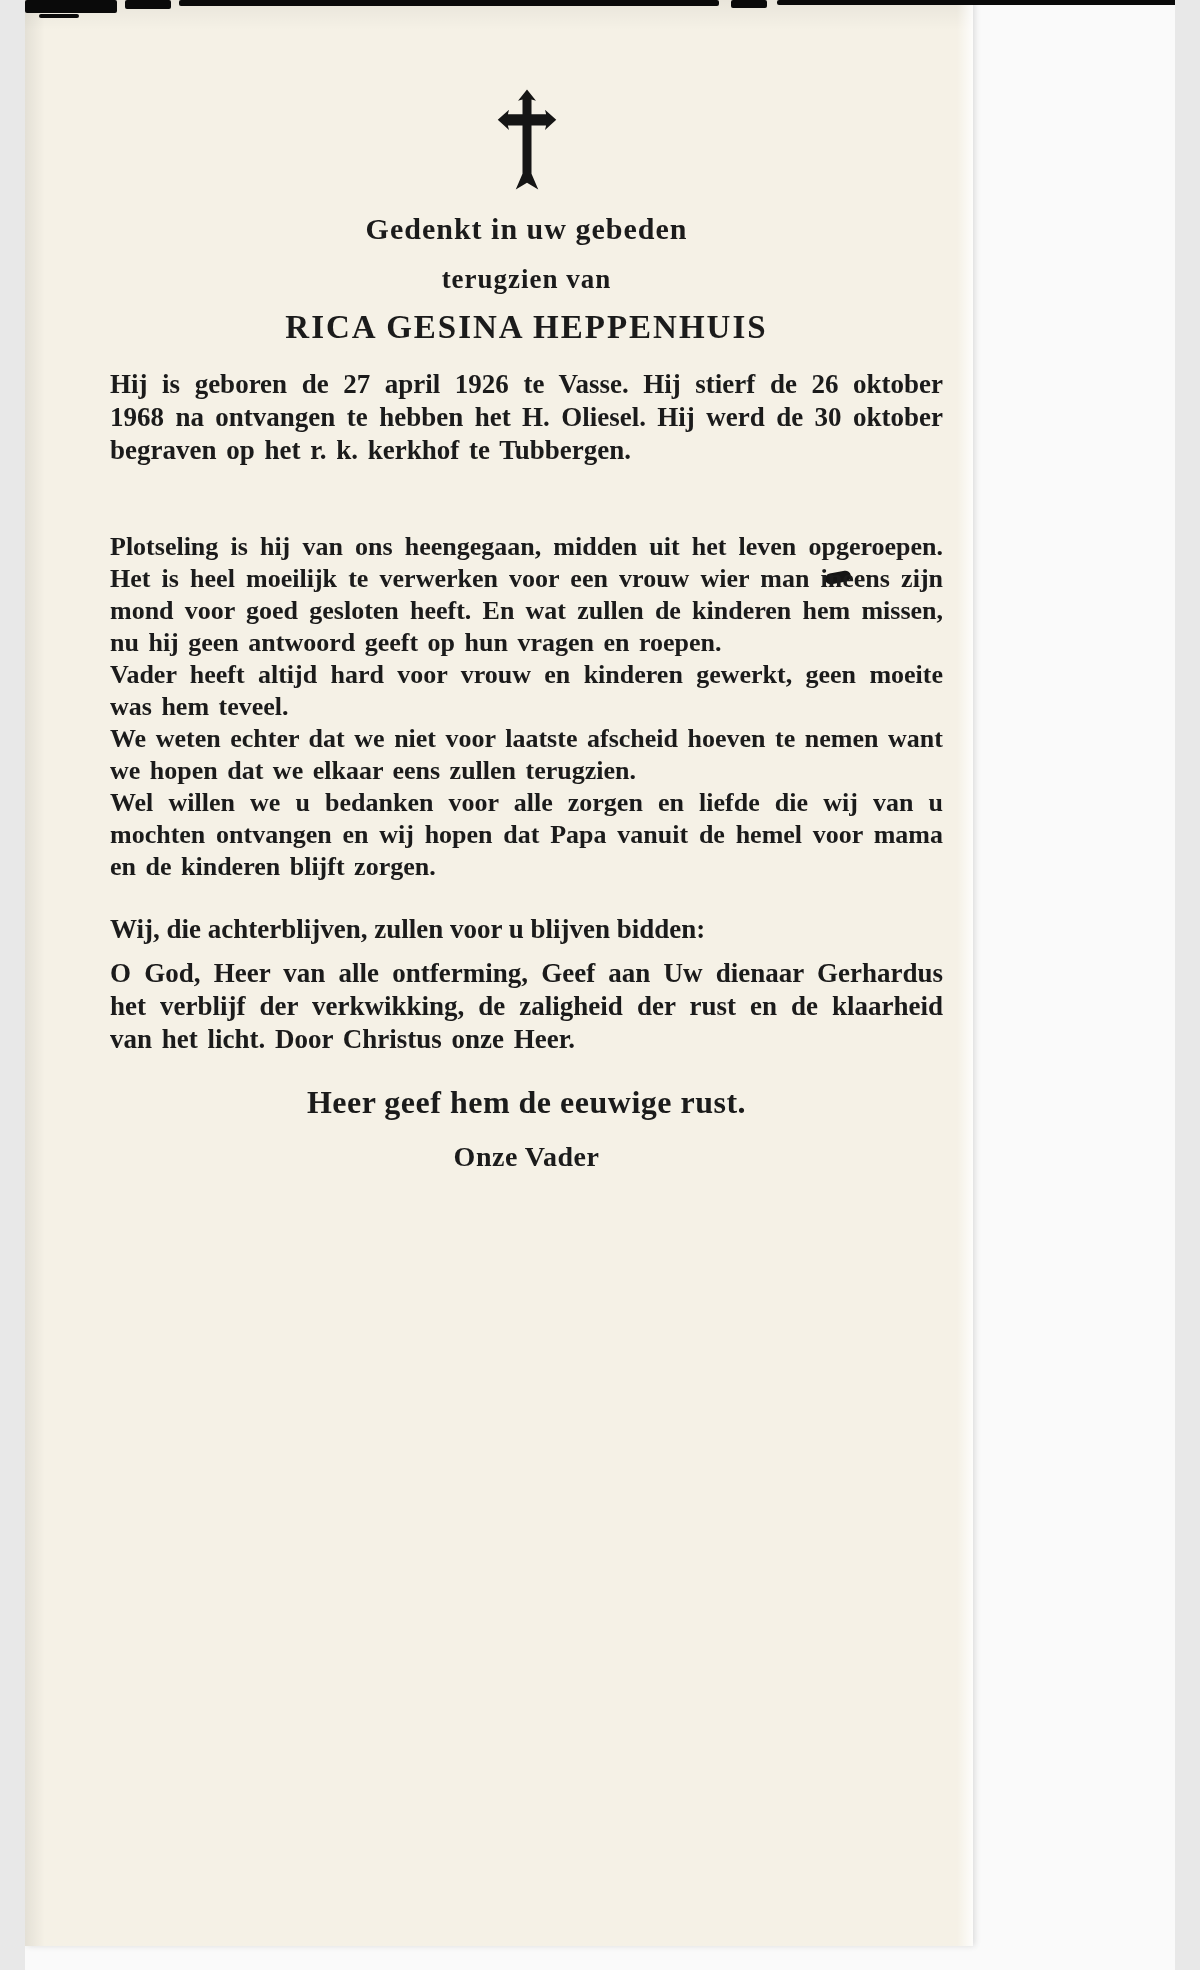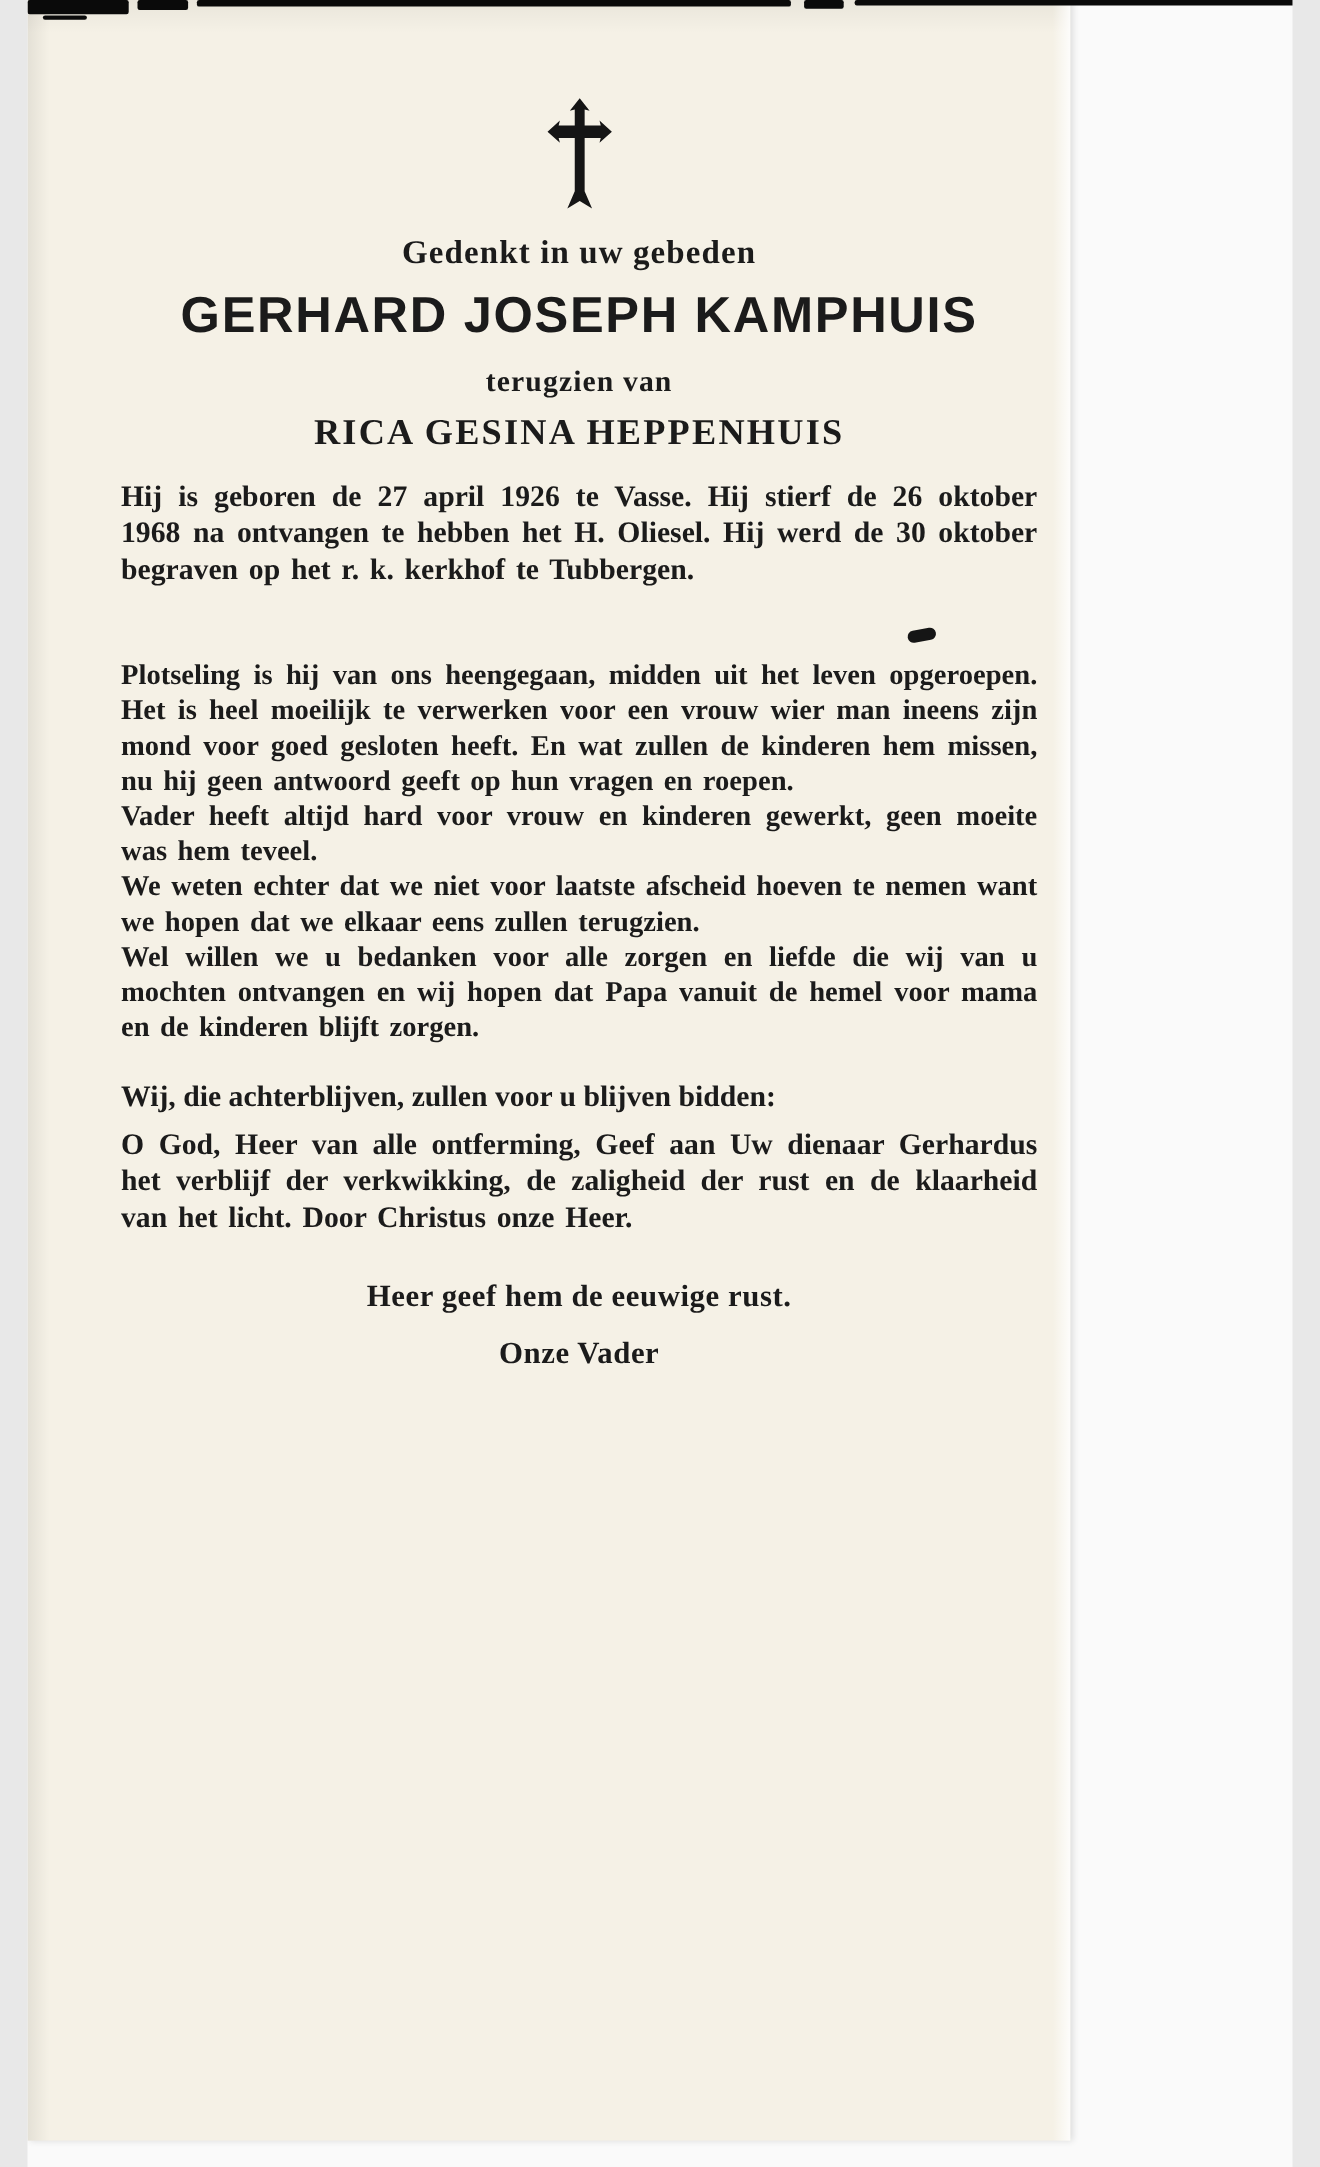--- a/index.html
+++ b/index.html
@@ -86,22 +86,22 @@
     line-height:32px;
   }
   .prayer{
     margin:12px 0 0 0;
     font-size:27px;font-weight:700;
     line-height:33px;
     text-align:justify;
     word-spacing:3px;
   }
   .closing-line{
-    margin:40px 0 0 0;
-    font-size:28px;font-weight:700;
+    margin:28px 0 0 0;
+    font-size:32px;font-weight:700;
     text-align:center;
     letter-spacing:0.5px;
   }
   .final-line{
     margin:20px 0 0 0;
     font-size:28px;font-weight:700;
     text-align:center;
     letter-spacing:0.5px;
   }
   
@@ -135,21 +135,20 @@
     <div class="content">
 
       <div class="cross-wrap">
         <svg viewBox="0 0 64 96" xmlns="http://www.w3.org/2000/svg" aria-hidden="true">
           <path fill="#151515" d="M32 3 L40 13 L36 12 L36 25 L49 25 L48 21 L58 30 L48 39 L49 35 L36 35 L36 78 L42 92 L32 86 L22 92 L28 78 L28 35 L15 35 L16 39 L6 30 L16 21 L15 25 L28 25 L28 12 L24 13 Z"></path>
         </svg>
       </div>
 
       <div class="intro centered">Gedenkt in uw gebeden</div>
 
-      <h1 class="name centered">GERHARD JOSEPH KAMPHUIS</h1>
 
       <div class="relation centered">terugzien van</div>
 
       <div class="spouse centered">RICA GESINA HEPPENHUIS</div>
 
       <p class="vitals">Hij is geboren de 27 april 1926 te Vasse. Hij stierf de 26 oktober 1968 na ontvangen te hebben het H. Oliesel. Hij werd de 30 oktober begraven op het r. k. kerkhof te Tubbergen.</p>
 
       <div class="body-text">
         <p class="para">Plotseling is hij van ons heengegaan, midden uit het leven opgeroepen. Het is heel moeilijk te verwerken voor een vrouw wier man ineens zijn mond voor goed gesloten heeft. En wat zullen de kinderen hem missen, nu hij geen antwoord geeft op hun vragen en roepen.</p>
         <p class="para">Vader heeft altijd hard voor vrouw en kinderen gewerkt, geen moeite was hem teveel.</p>

